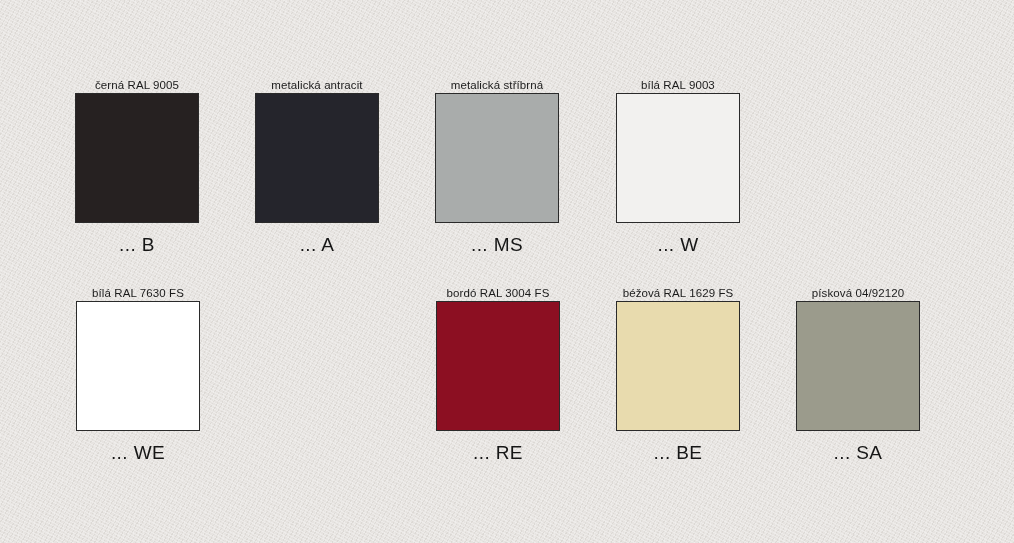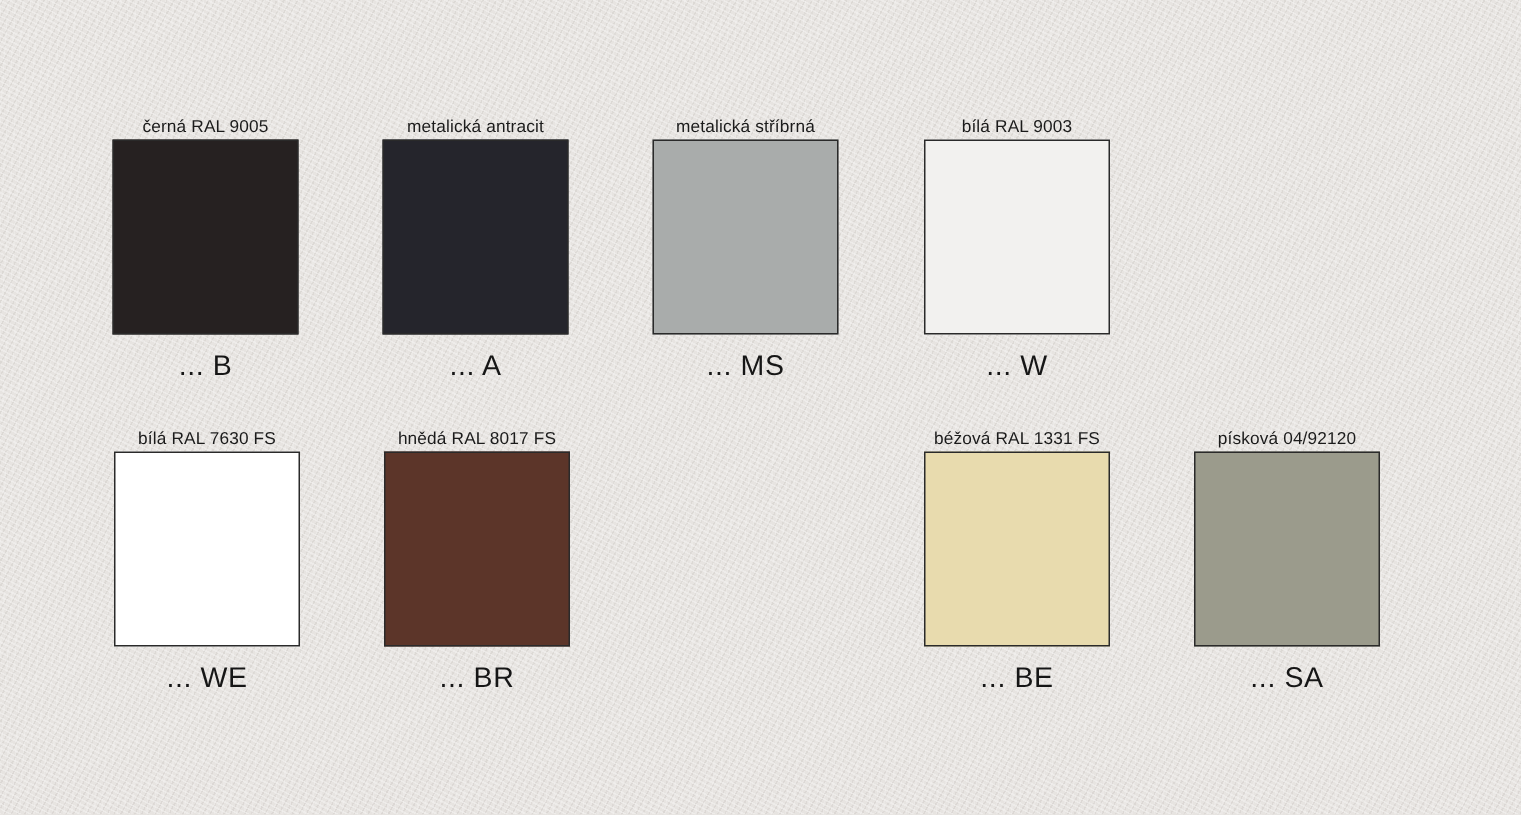--- a/index.html
+++ b/index.html
@@ -104,29 +104,29 @@
     <div class="swatch-chip" style="background-color: rgb(242, 241, 239);"></div>
     <div class="swatch-code">... W</div>
   </div>
 
   <div class="swatch-cell" style="left:48px; top:286px;">
     <div class="swatch-title">bílá RAL 7630 FS</div>
     <div class="swatch-chip" style="background-color: rgb(255, 255, 255);"></div>
     <div class="swatch-code">... WE</div>
   </div>
 
-  <div class="swatch-cell" style="left:228px; top:286px;">
-    <div class="swatch-title">hnědá RAL 8017 FS</div>
-    <div class="swatch-chip" style="background-color: rgb(92, 53, 41);"></div>
-    <div class="swatch-code">... BR</div>
+
+  <div class="swatch-cell" style="left:408px; top:286px;">
+    <div class="swatch-title">bordó RAL 3004 FS</div>
+    <div class="swatch-chip" style="background-color: rgb(140, 15, 34);"></div>
+    <div class="swatch-code">... RE</div>
   </div>
 
-
   <div class="swatch-cell" style="left:588px; top:286px;">
-    <div class="swatch-title">béžová RAL 1331 FS</div>
+    <div class="swatch-title">béžová RAL 1629 FS</div>
     <div class="swatch-chip" style="background-color: rgb(232, 219, 174);"></div>
     <div class="swatch-code">... BE</div>
   </div>
 
   <div class="swatch-cell" style="left:768px; top:286px;">
     <div class="swatch-title">písková 04/92120</div>
     <div class="swatch-chip" style="background-color: rgb(155, 155, 140);"></div>
     <div class="swatch-code">... SA</div>
   </div>
 

